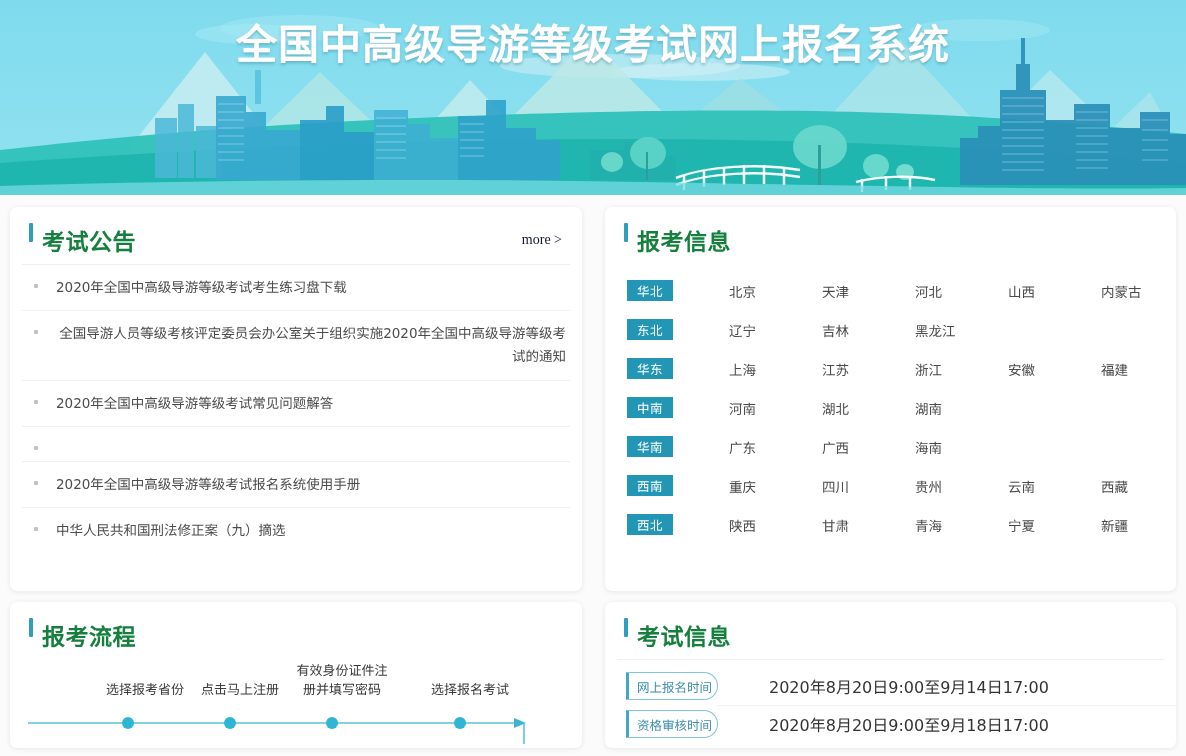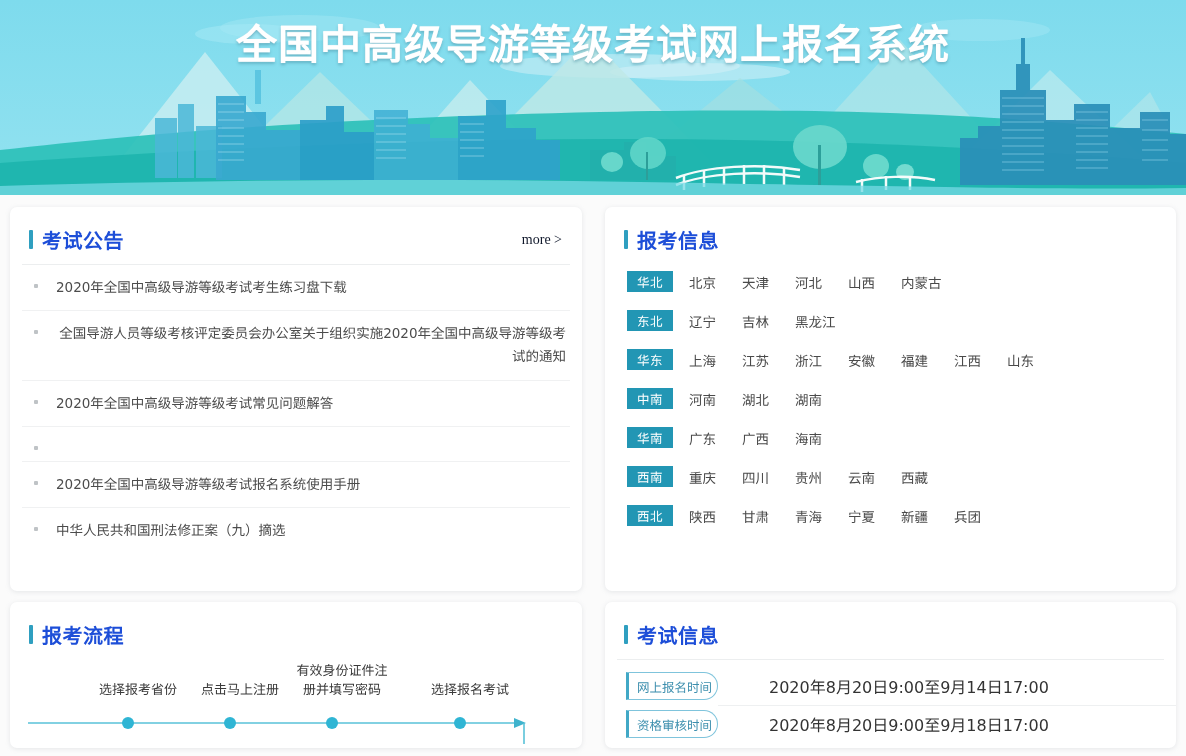--- a/index.html
+++ b/index.html
@@ -47,22 +47,22 @@
   .h-process  { height: 146px; }
   .h-examinfo { height: 146px; }
 
   
   .card-head {
     display: flex; align-items: center; justify-content: space-between;
     padding: 17px 20px 0 19px;
     height: 48px;
   }
   .card-title {
-    display: flex; align-items: center;
-    font-size: 20px; font-weight: bold; color: #1d4ed8;
+    display: flex; 
+    font-size: 23px; font-weight: bold; color: #15803d;
     letter-spacing: 0.5px;
   }
   .title-bar {
     display: inline-block;
     width: 4px; height: 19px;
     background: #2f9fc0;
     margin-right: 9px;
     border-radius: 1px;
   }
   .more-link {
@@ -93,22 +93,23 @@
     border-radius: 1px;
   }
   .notice-text {
     font-size: 13.5px; color: #4c4c4c; line-height: 1.72;
     font-family: "DejaVu Sans", "Liberation Sans", sans-serif;
   }
 
   
   .region-list { padding: 7px 0 0 22px; }
   .region-row {
-    display: flex; align-items: center;
+    display: flex; align-items: flex-end;
     height: 39px;
+    gap: 40px;
   }
   .region-tag {
     flex: 0 0 auto;
     width: 46px; height: 21px;
     background: #2296b4;
     color: #ffffff;
     font-size: 12.5px;
     display: flex; align-items: center; justify-content: center;
     margin-right: 16px;
     cursor: pointer;
@@ -447,21 +448,21 @@
     <div class="card card-left h-process">
       <div class="card-head">
         <div class="card-title">
           <span class="title-bar"></span>
           <span>报考流程</span>
         </div>
       </div>
 
       <div class="process-wrap">
         <div class="steps">
-          <div class="step-label" style="left:88px;">选择报考省份</div>
+          <div class="step-label" style="left:95px;">选择报考省份</div>
           <div class="step-label" style="left:190px;">点击马上注册</div>
           <div class="step-label" style="left:292px; width:96px;">有效身份证件注册并填写密码</div>
           <div class="step-label" style="left:420px;">选择报名考试</div>
         </div>
         <div class="timeline">
           <svg width="572" height="44" viewBox="0 0 572 44">
             <line x1="18" y1="23" x2="510" y2="23" stroke="#59c2d8" stroke-width="1.6"></line>
             <polygon points="504,18 516,23 504,28" fill="#3fb3cd"></polygon>
             <line x1="514" y1="23" x2="514" y2="44" stroke="#59c2d8" stroke-width="1.6"></line>
             <circle cx="118" cy="23" r="6" fill="#2fb5d4"></circle>

